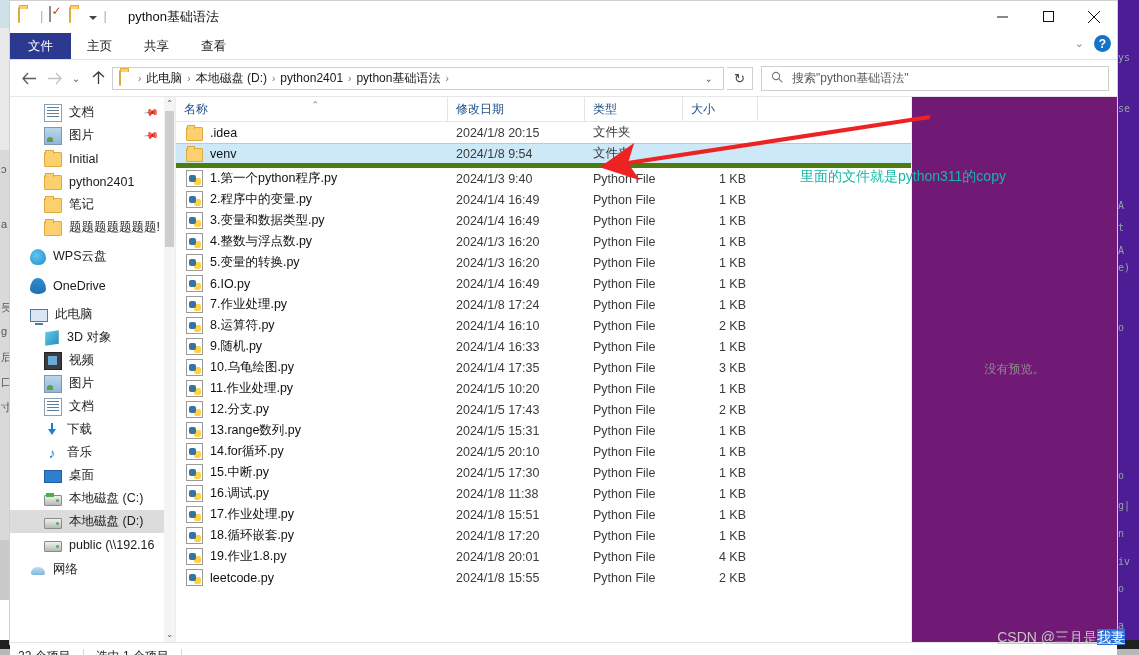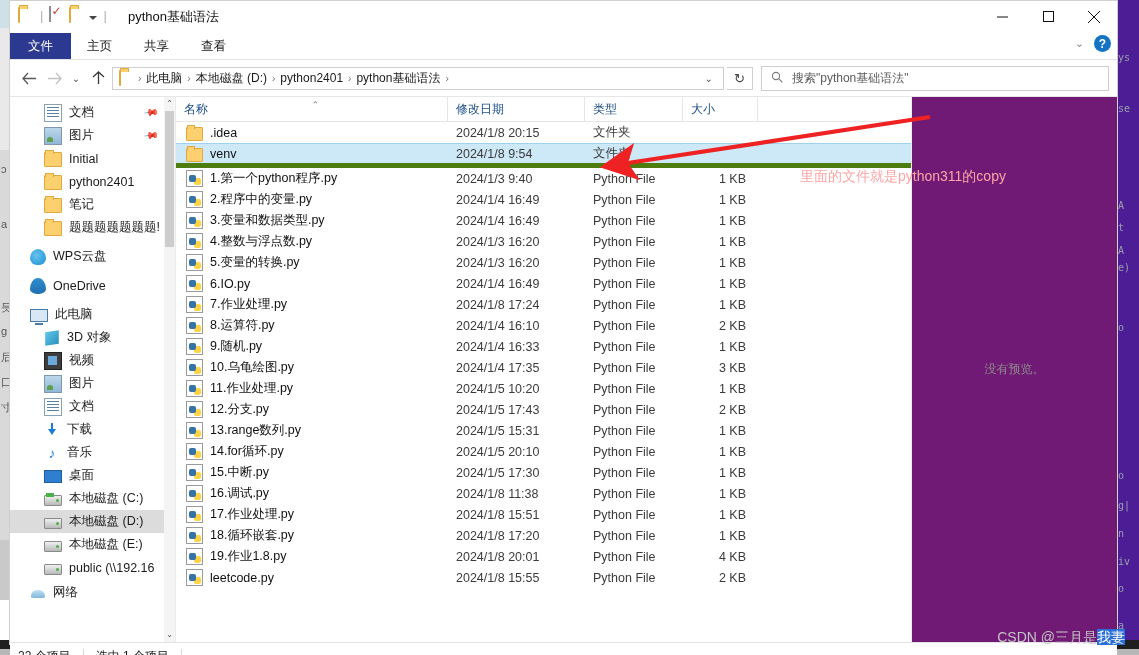--- a/index.html
+++ b/index.html
@@ -138,22 +138,22 @@
            font-size:12px;color:#8d8d8d;background:#701a75;}
 
   
   .status{height:26px;border-top:1px solid #e3e3e3;display:flex;align-items:center;gap:0;padding-left:8px;
           font-size:12px;color:#1b1b1b;background:#fff;}
   .status .sep{width:1px;height:14px;background:#d6d6d6;margin:0 12px;}
   .status .sep2{width:1px;height:14px;background:#d6d6d6;margin-left:12px;}
 
   
   .anno-arrow{position:absolute;left:0;top:0;width:1139px;height:655px;pointer-events:none;}
-  .anno-text{position:absolute;left:800px;top:168px;color:#fca5a5;font-size:14px;white-space:nowrap;}
-  .watermark{position:absolute;right:14px;bottom:8px;color:#c4c4c4;font-size:14px;white-space:nowrap;}
+  .anno-text{position:absolute;left:800px;top:168px;color:#14b8a6;font-size:14px;white-space:nowrap;}
+  .watermark{position:absolute;right:14px;bottom:8px;color:#c4c4c4;font-size:14px;white-space:nowrap;text-decoration:underline;}
   .wm-hl{background:#2a6fd8;color:#fff;}
 </style>
 </head>
 <body>
 
 <div class="bg-root">
   <div class="bg-left">
     <span class="glyph" style="top:163px;">ɔ</span>
     <span class="glyph" style="top:218px;">a</span>
     <span class="glyph" style="top:300px;">믓</span>
@@ -347,24 +347,20 @@
         <div class="navitem i2">
           <span class="ni drive c"></span>
           <span>本地磁盘 (C:)</span>
         </div>
         <div class="navitem i2 sel">
           <span class="ni drive"></span>
           <span>本地磁盘 (D:)</span>
         </div>
         <div class="navitem i2">
           <span class="ni drive"></span>
-          <span>本地磁盘 (E:)</span>
-        </div>
-        <div class="navitem i2">
-          <span class="ni drive"></span>
           <span>public (\\192.16</span>
         </div>
         <div class="navitem" style="margin-top:2px;">
           <span class="ni net"></span>
           <span>网络</span>
         </div>
       </div>
       <div class="navscroll">
         <div class="up">⌃</div>
         <div class="thumb"></div>

